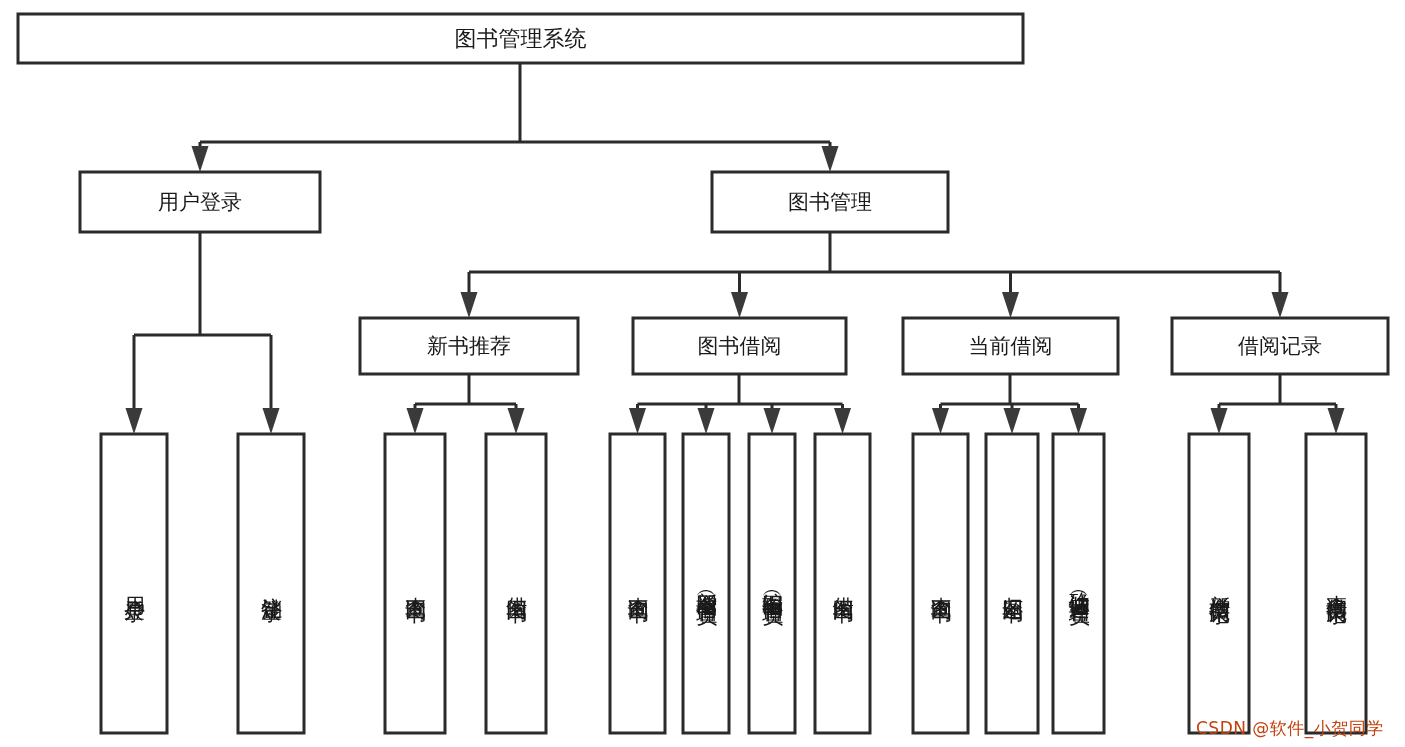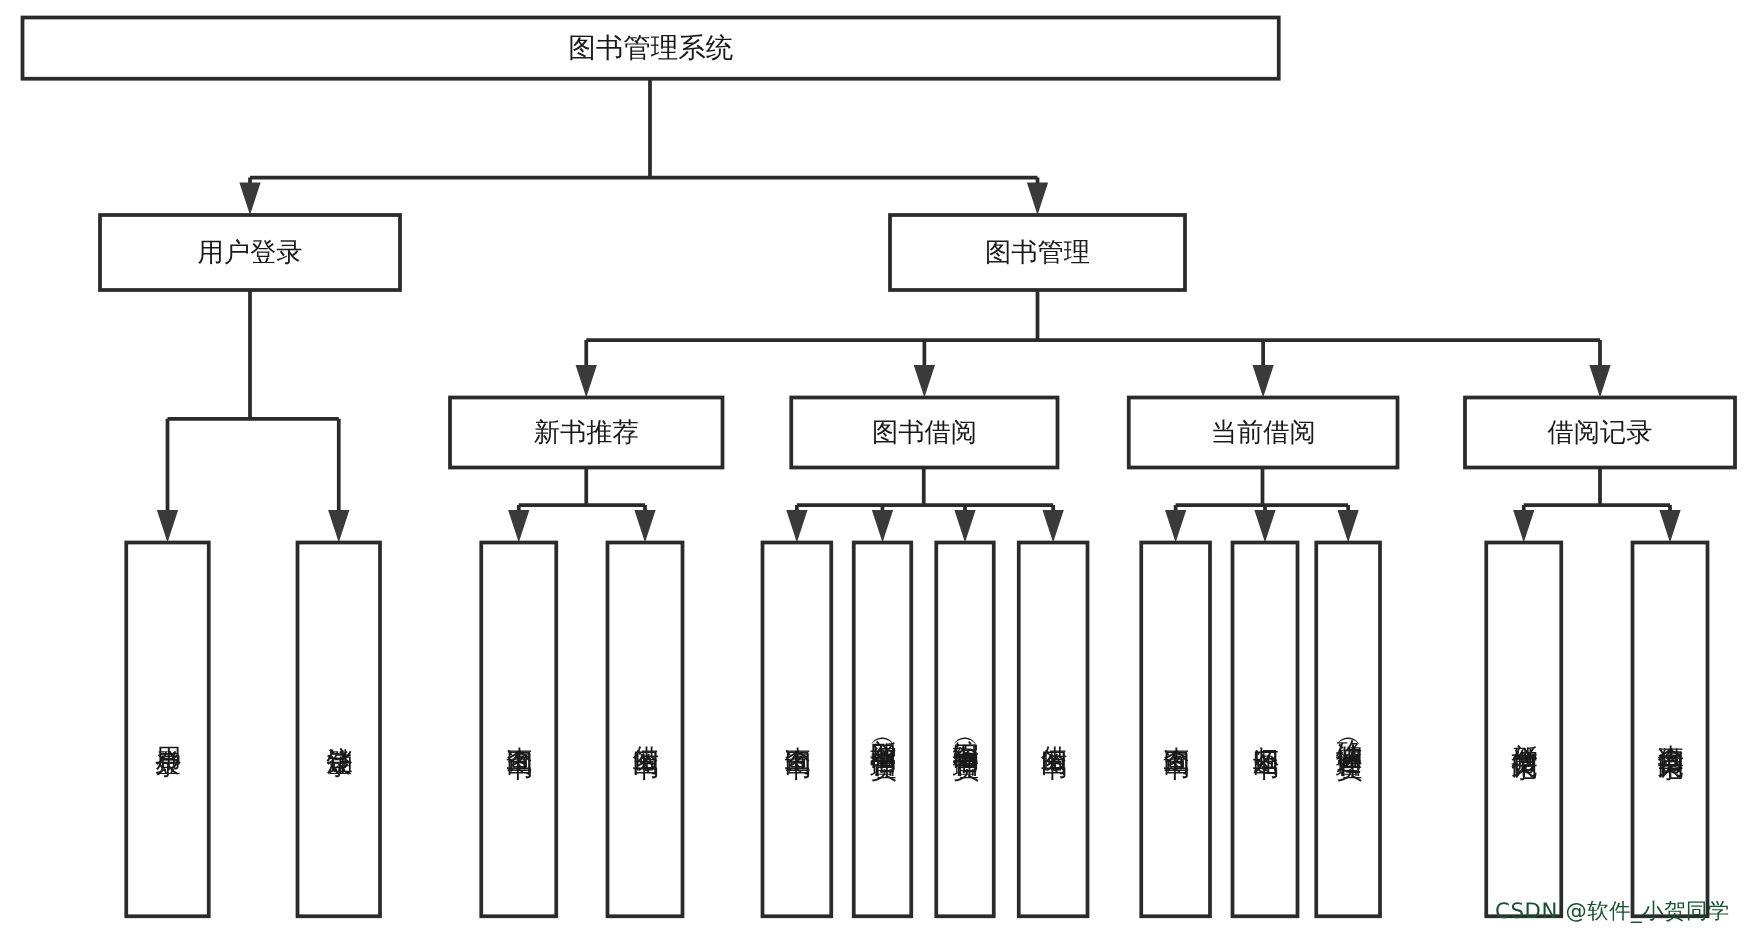--- a/index.html
+++ b/index.html
@@ -197,15 +197,15 @@
       <div class="leaf-label" style="left: 683px; top: 434px; width: 46px; height: 299px;">新增图书（管理员）</div>
       <div class="leaf-label" style="left: 749px; top: 434px; width: 46px; height: 299px;">编辑图书（管理员）</div>
       <div class="leaf-label" style="left: 815px; top: 434px; width: 55px; height: 299px;">借阅图书</div>
       <div class="leaf-label" style="left: 913px; top: 434px; width: 55px; height: 299px;">查询图书</div>
       <div class="leaf-label" style="left: 986px; top: 434px; width: 52px; height: 299px;">归还图书</div>
       <div class="leaf-label" style="left: 1053px; top: 434px; width: 51px; height: 299px;">确认归还（管理员）</div>
       <div class="leaf-label" style="left: 1189px; top: 434px; width: 60px; height: 299px;">新增借阅记录</div>
       <div class="leaf-label" style="left: 1306px; top: 434px; width: 60px; height: 299px;">查询借阅记录</div>
     </div>
 
-  <div class="watermark" style="left: 1196px; top: 717px; color: #14532d;">CSDN @软件_小贺同学</div>
+  <div class="watermark" style="left: 1196px; top: 717px; color: #c2410c;">CSDN @软件_小贺同学</div>
 
 </div>
 
 </body></html>

